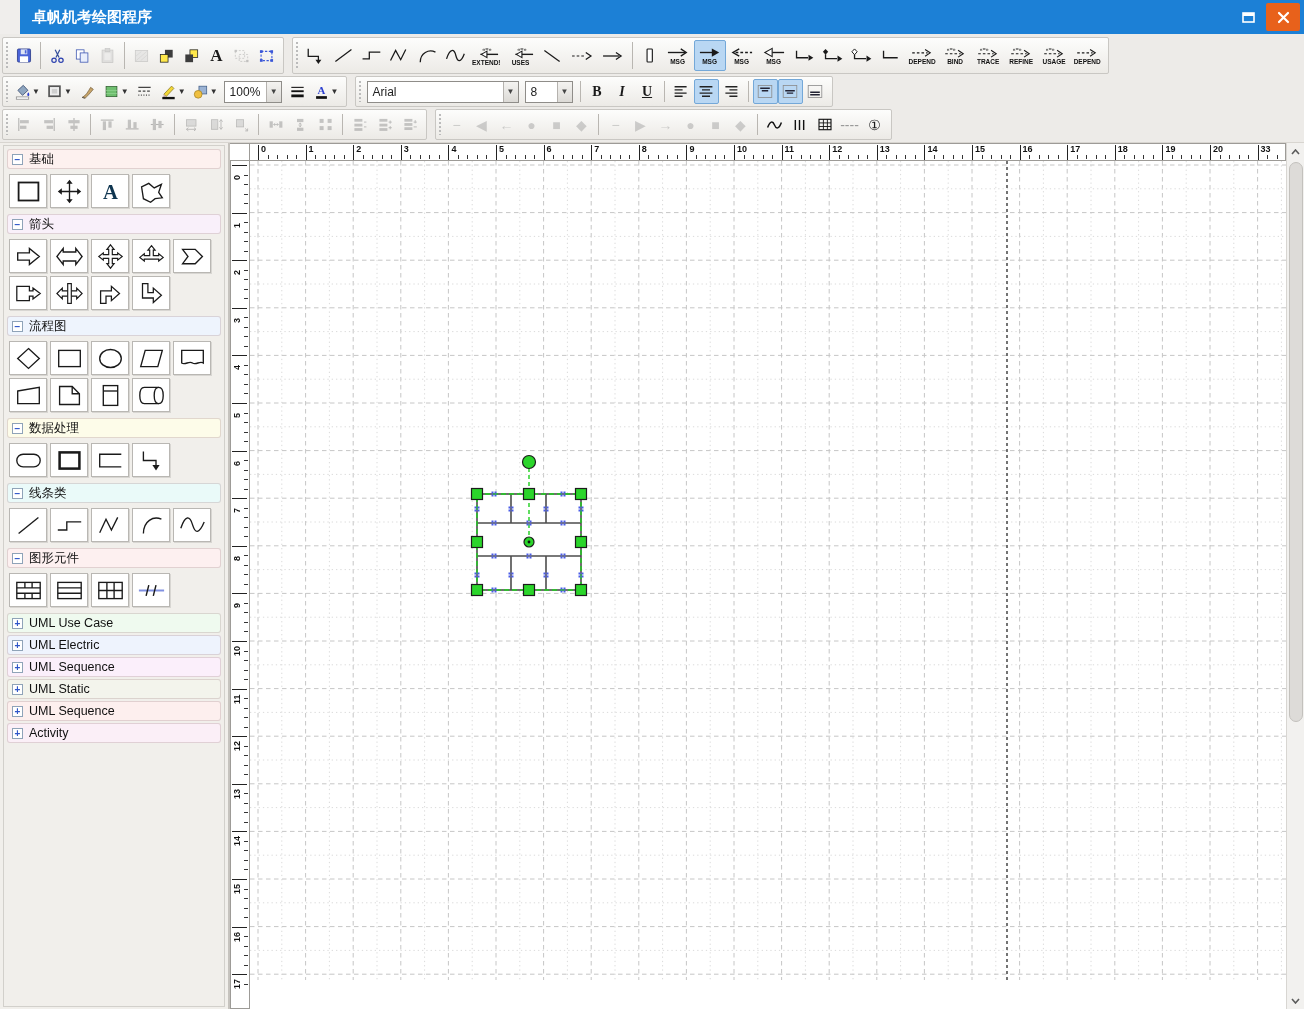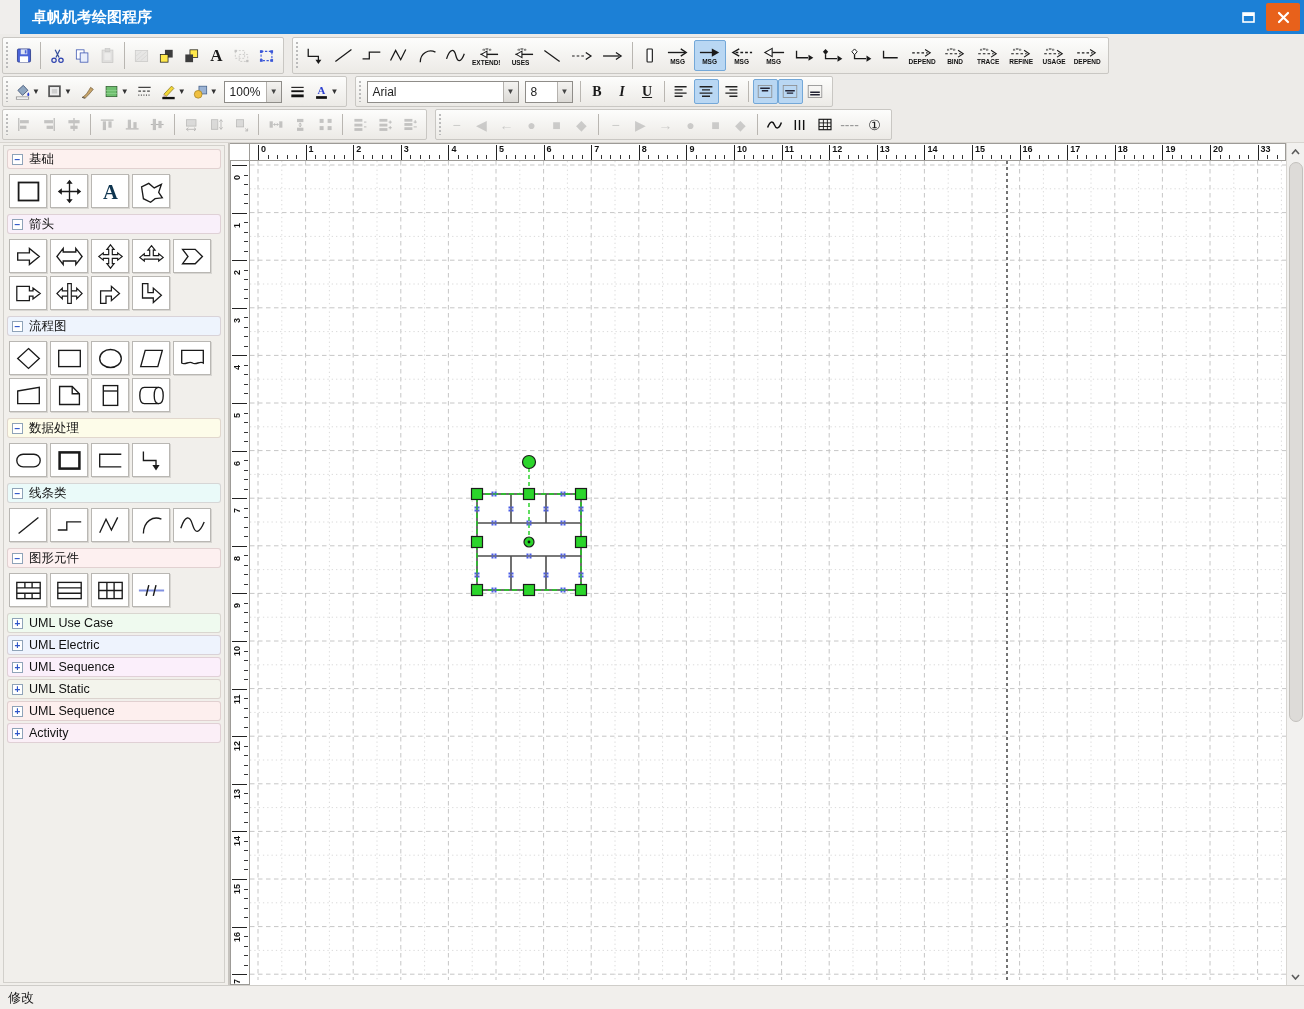--- a/index.html
+++ b/index.html
@@ -1436,16 +1436,13 @@
               <use href="#g-h" x="325.5" y="423.5"></use>
           </g>
           <circle cx="279" cy="301" r="6.5" fill="#2bd52b" stroke="#1c1c1c" stroke-width="1.2"></circle>
           <circle cx="279" cy="381" r="5" fill="#2bd52b" stroke="#1c1c1c" stroke-width="1.2"></circle>
           <circle cx="279" cy="381" r="1.4" fill="#111"></circle>
         </svg>
       </div>
     </div>
   </div>
 
-  <div id="statusbar">
-    <span>修改</span>
-  </div>
 </div>
 
 </body></html>

